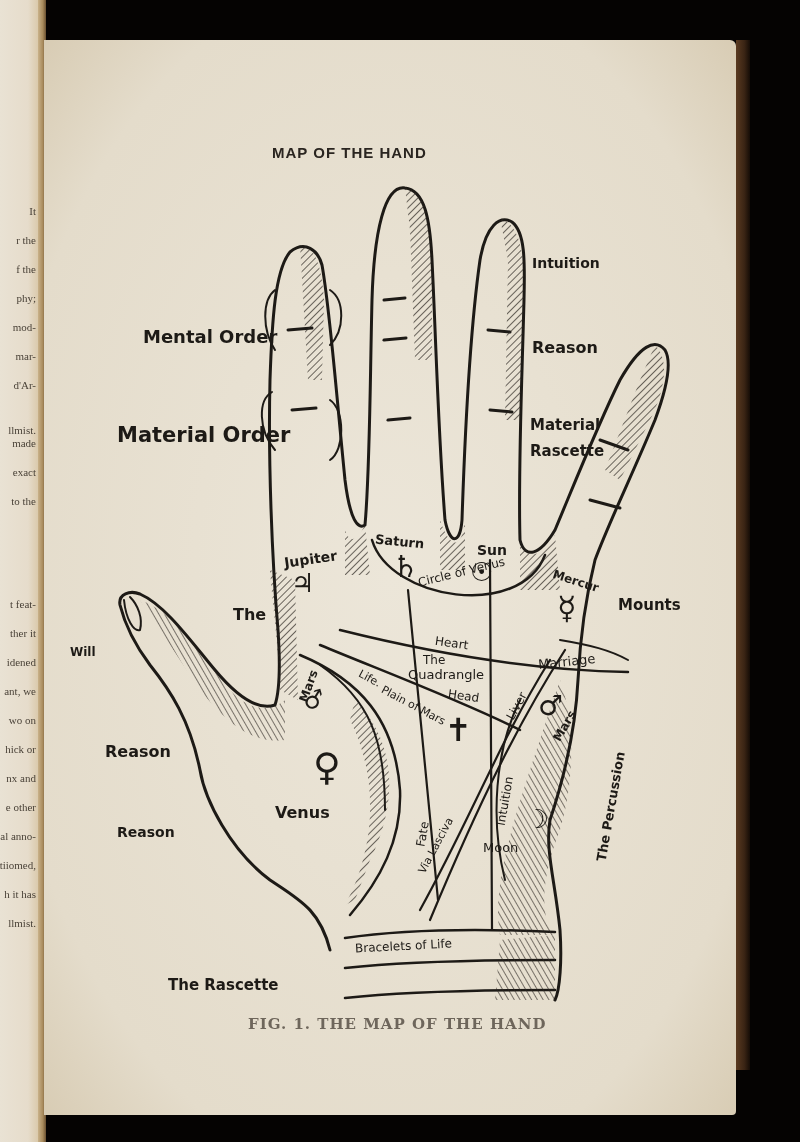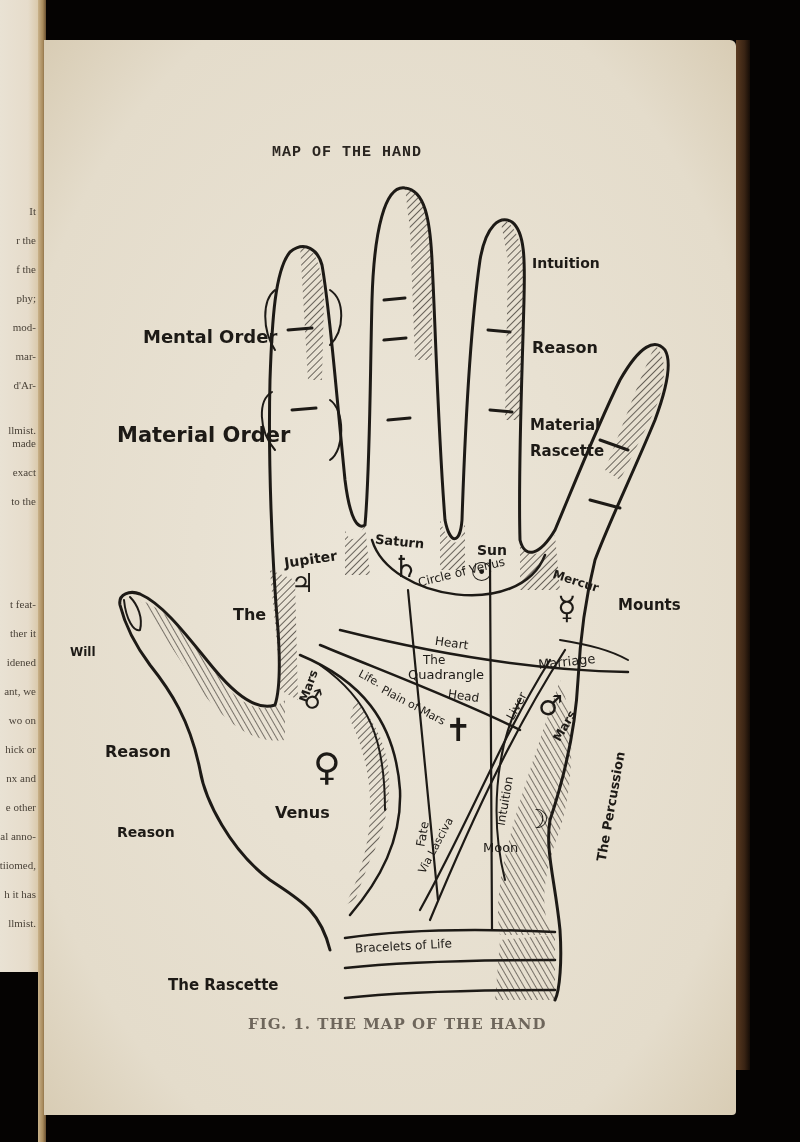--- a/index.html
+++ b/index.html
@@ -1,25 +1,25 @@
 <!DOCTYPE html>
 <html><head>
 <meta charset="utf-8">
 <style>
   html,body{margin:0;padding:0;}
   body{width:800px;height:1142px;background:#050302;position:relative;overflow:hidden;font-family:"DejaVu Serif",serif;}
-  .left-page{position:absolute;left:0;top:0;width:40px;height:972px;background:linear-gradient(90deg,#e9e2d4 0%,#e6dccb 70%,#d8c6a6 100%);}
+  .left-page{position:absolute;left:0;top:0;width:40px;height:1142px;background:linear-gradient(90deg,#e9e2d4 0%,#e6dccb 70%,#d8c6a6 100%);}
   .left-page .line{position:absolute;right:4px;font-family:"Liberation Serif",serif;font-size:11px;color:#4a4238;white-space:nowrap;}
   .gutter{position:absolute;left:38px;top:0;width:8px;height:1142px;background:linear-gradient(90deg,#c9b28a,#a88a5c 60%,#6a5030);}
   .main-page{position:absolute;left:44px;top:40px;width:692px;height:1075px;background:#e8e1d3;border-radius:0 6px 4px 0;
     background-image:radial-gradient(ellipse at 50% 50%,#ece6d9 0%,#e4dccb 80%,#d8ccb4 100%);}
   .spine{position:absolute;left:736px;top:40px;width:14px;height:1030px;background:linear-gradient(90deg,#5a3a20,#3a2414 60%,#150c06);}
   .hand-svg{position:absolute;left:0;top:0;}
   .lbl{position:absolute;font-family:"DejaVu Sans",sans-serif;font-weight:bold;color:#1d1a16;white-space:nowrap;line-height:1;}
-  .title{position:absolute;left:272px;top:144px;font-family:Liberation Mono, monospace;font-weight:bold;font-size:15px;letter-spacing:1px;color:#2a2520;}
+  .title{position:absolute;left:272px;top:144px;font-family:Liberation Sans, sans-serif;font-weight:bold;font-size:15px;letter-spacing:1px;color:#2a2520;}
   .caption{position:absolute;left:248px;top:1015px;font-family:"DejaVu Serif",serif;font-weight:bold;font-size:15px;letter-spacing:1px;color:#5a5248;opacity:.85;}
   .sym{position:absolute;color:#1d1a16;font-family:"DejaVu Sans",sans-serif;line-height:1;}
 </style>
 </head>
 <body>
 
 <div class="left-page">
   <span class="line" style="top:205px">It</span>
   <span class="line" style="top:234px">r the</span>
   <span class="line" style="top:263px">f the</span>

